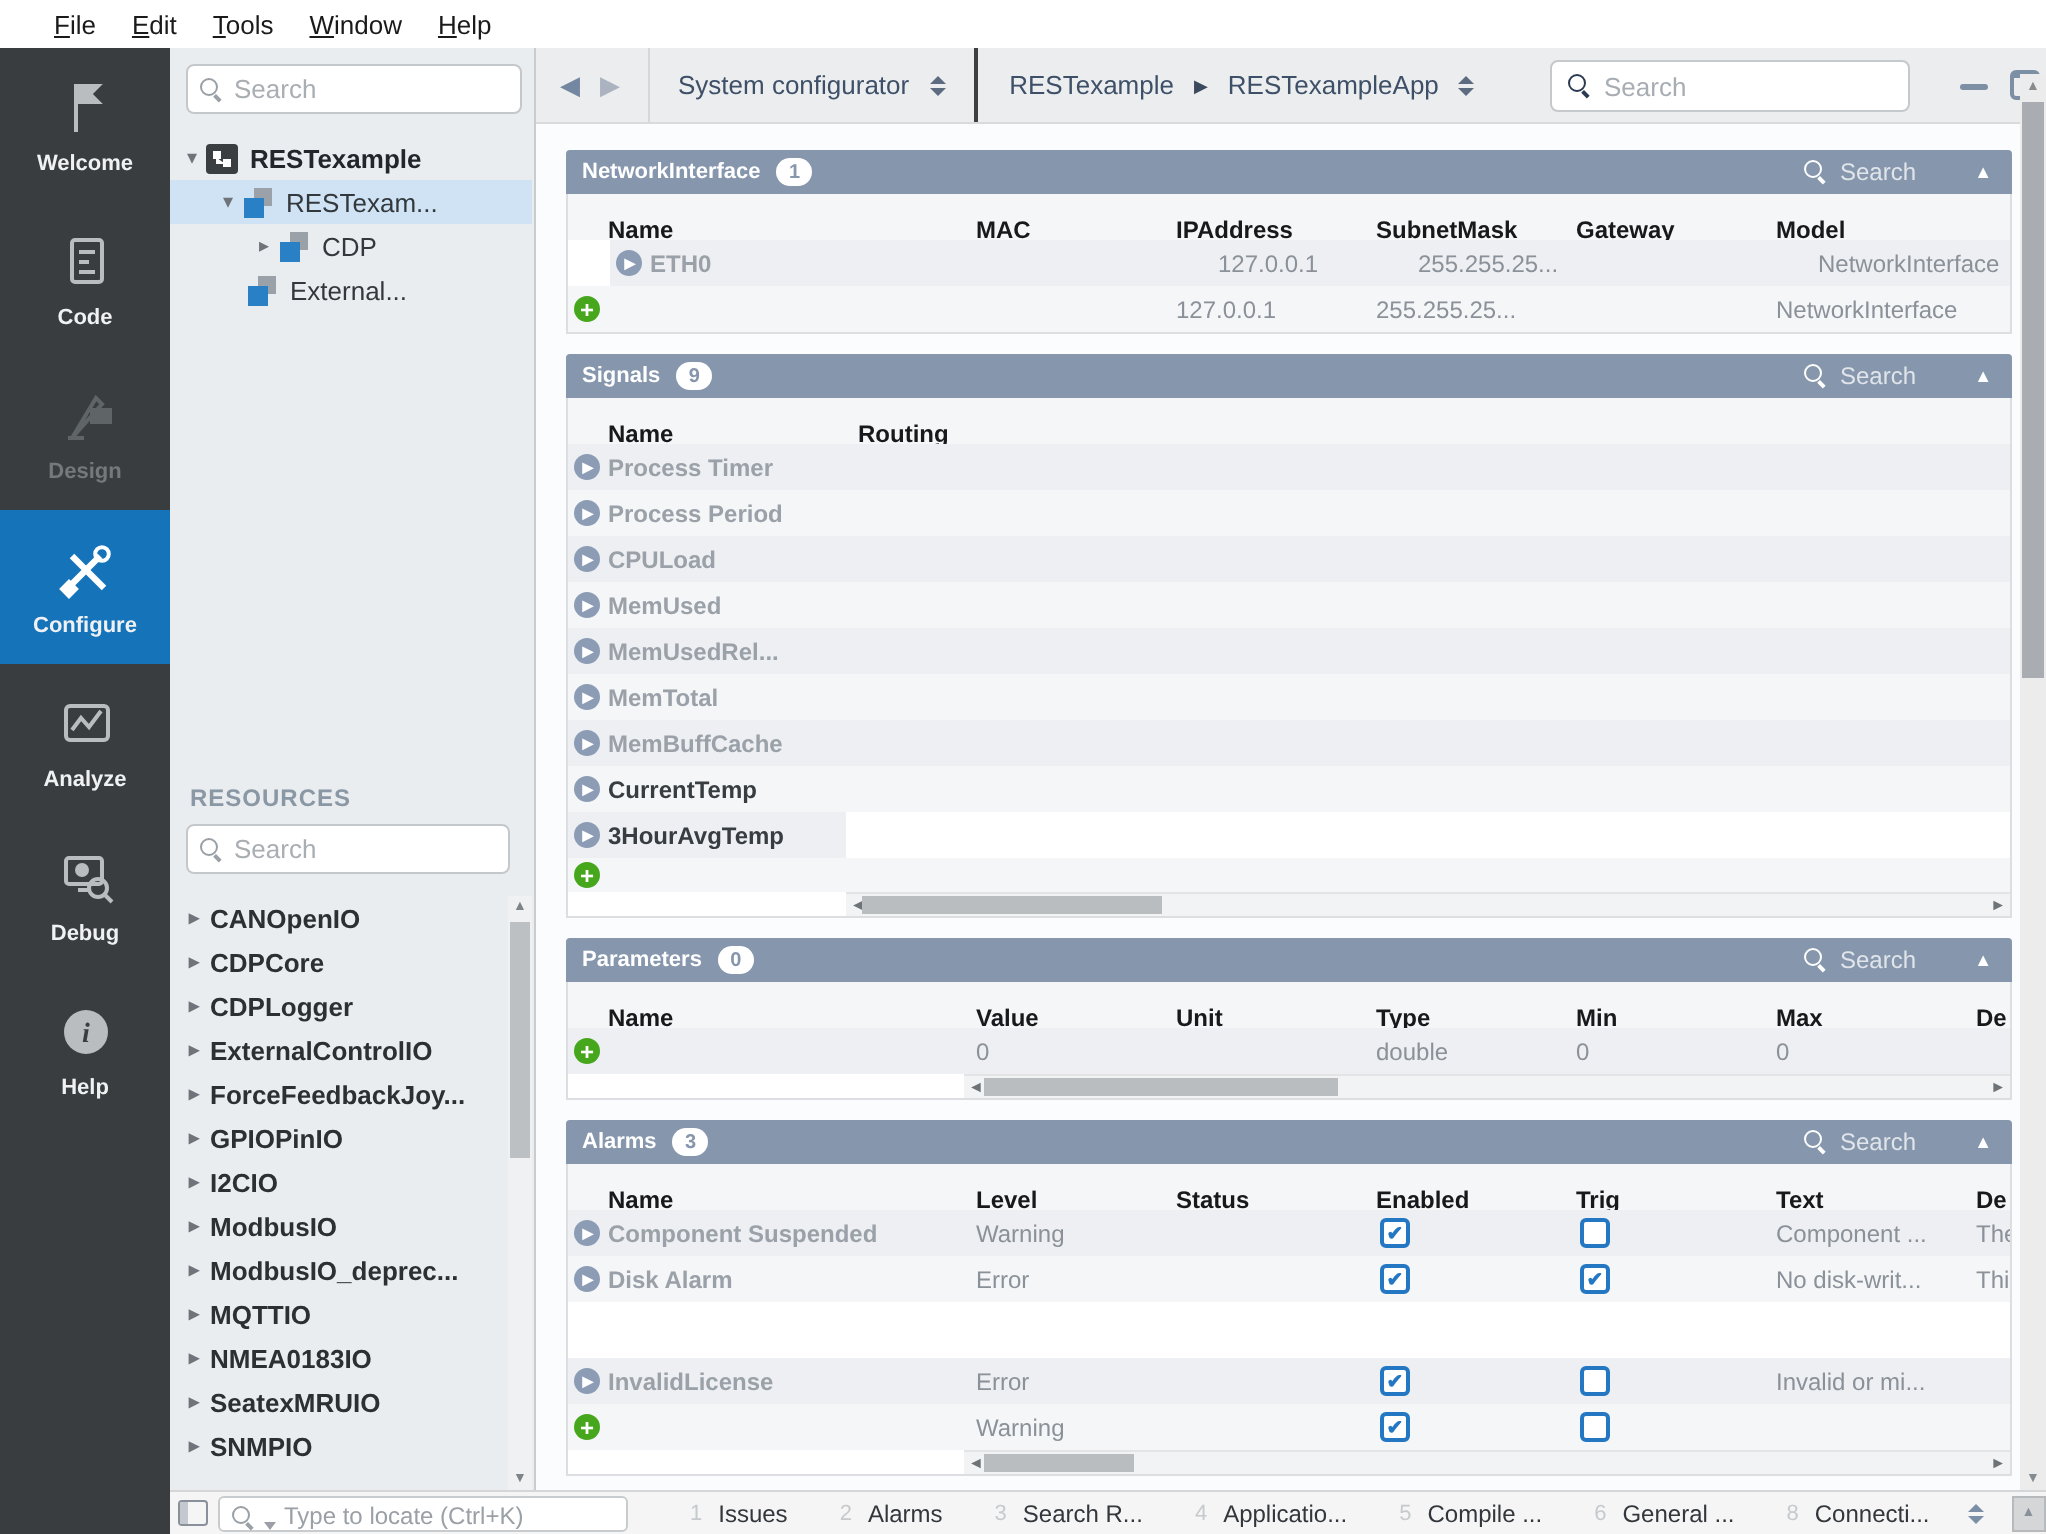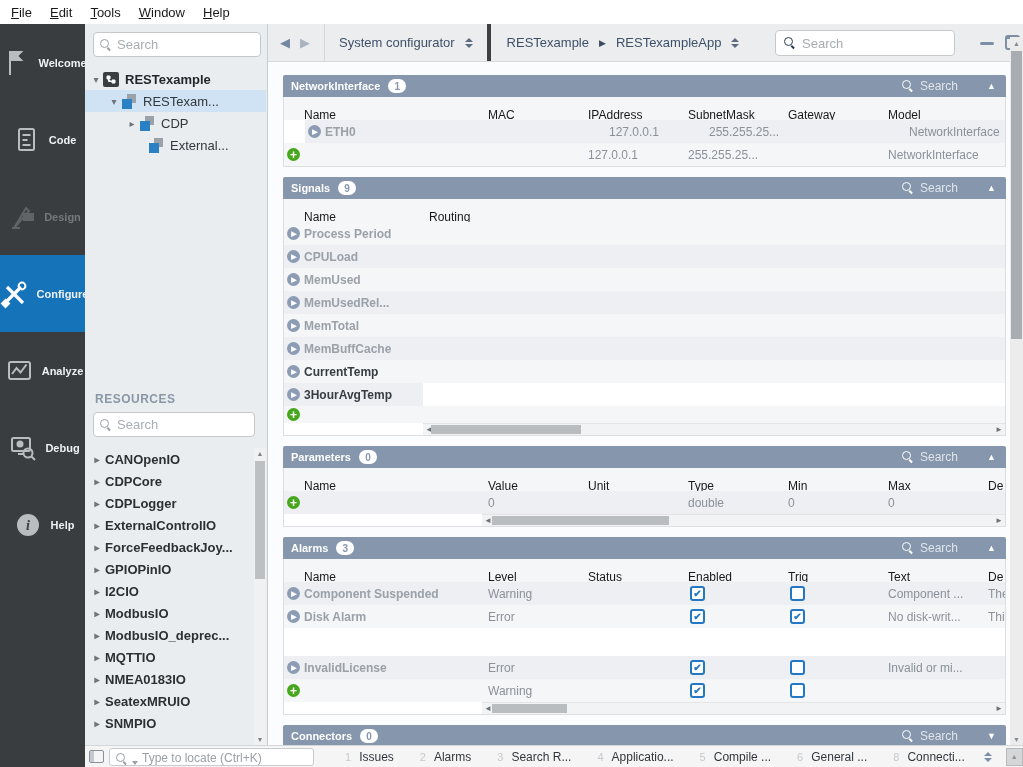--- a/index.html
+++ b/index.html
@@ -1,28 +1,28 @@
 <!DOCTYPE html>
 <html><head>
 <meta charset="utf-8">
 <style>
   * { margin:0; padding:0; box-sizing:border-box; }
   html,body { width:1023px; height:767px; overflow:hidden;
     font-family:"Liberation Sans", sans-serif; background:#fff; }
 
   
   .menubar { position:absolute; top:0; left:0; right:0; height:24px; background:#fff;
-    display:flex; align-items:center; padding-left:2px; z-index:5; }
+    display:flex; align-items:center; padding-left:18px; z-index:5; }
   .menu-item { font-size:13px; color:#1a1a1a; padding:2px 9px; cursor:default; }
   .menu-item u { text-decoration:underline; }
 
   
   .activity-bar { position:absolute; top:24px; left:0; width:85px; bottom:0;
     background:#393d40; display:flex; flex-direction:column; }
-  .act-item { height:77px; display:flex; flex-direction:row; align-items:center;
+  .act-item { height:77px; display:flex; flex-direction:column; align-items:center;
     justify-content:center; gap:6px; cursor:pointer; }
   .act-item .act-icon svg { display:block; }
   .act-label { font-size:11px; font-weight:bold; color:#eff1f2; }
   .act-item.active { background:#1573ba; }
   .act-item.disabled .act-label { color:#75797c; }
 
   
   .explorer { position:absolute; top:24px; left:85px; width:183px; bottom:22px;
     background:#eaedef; border-right:1px solid #c9ccce; }
   .searchbox { position:absolute; left:8px; height:25px; background:#fff;
@@ -65,21 +65,21 @@
   
   .main { position:absolute; top:24px; left:268px; right:0; bottom:22px; background:#fbfcfd; }
 
   .navbar { position:absolute; top:0; left:0; right:0; height:38px; background:#ebedee;
     border-bottom:1px solid #d8dadb; display:flex; align-items:center; }
   .nav-arrows { display:flex; gap:10px; padding:0 14px 0 12px; border-right:1px solid #d5d7d9;
     height:100%; align-items:center; }
   .nav-back { font-size:13px; color:#7487a0; cursor:pointer; }
   .nav-fwd { font-size:13px; color:#aab3bf; cursor:pointer; }
   .nav-mode { display:flex; align-items:center; gap:10px; padding:0 14px; height:100%;
-    border-right:4px solid #404040; cursor:pointer; }
+    border-right:2px solid #404040; cursor:pointer; }
   .nav-text { font-size:13px; color:#3e5068; }
   .updown { display:inline-flex; flex-direction:column; gap:2px; }
   .updown i { width:0; height:0; border-left:4px solid transparent; border-right:4px solid transparent; }
   .updown i.up { border-bottom:4px solid #5c6b80; }
   .updown i.dn { border-top:4px solid #5c6b80; }
   .nav-crumbs { display:flex; align-items:center; gap:10px; padding:0 16px; }
   .crumb-sep { font-size:9px; color:#3c4a5e; }
   .nav-search { position:absolute; left:507px; top:6px; width:180px; height:26px;
     background:#fff; border:1px solid #c6c9cb; border-radius:4px; display:flex;
     align-items:center; gap:6px; padding:0 8px; }
@@ -101,21 +101,21 @@
     justify-content:center; padding:0 4px; }
   .sec-search { position:absolute; right:48px; display:flex; align-items:center; gap:6px; }
   .sec-search-ph { font-size:12px; color:rgba(255,255,255,0.75); }
   .sec-tri { position:absolute; right:10px; font-size:9px; color:#fff; cursor:pointer; }
   .sec-body { border:1px solid #dcdee1; border-top:none; background:#fff; }
 
   .trow { display:grid; align-items:center; height:23px; }
   .trow.colhead { background:#f5f6f7; }
   .trow .cell { font-size:12px; color:#8b9199; padding-left:6px; white-space:nowrap;
     overflow:hidden; height:100%; display:flex; align-items:center; }
-  .trow.colhead .cell { font-weight:normal; color:#17191c;margin-top:12px; }
+  .trow.colhead .cell { font-weight:bold; color:#17191c;margin-top:12px; }
   .trow .cell.namec { padding-left:20px; }
   .trow.r-odd .cell:not(.namec) { background:#edeff2; }
   .trow.r-even .cell:not(.namec) { background:#f5f6f8; }
   .trow .namec-data { background:#e7e9ec; position:relative; padding-left:20px;
     font-weight:bold; color:#9aa1a8; }
   .trow .namec-data.emph { color:#383d42; }
   .expand-ic { position:absolute; left:3px; width:13px; height:13px; border-radius:50%;
     background:#8b9cb4; color:#fff; font-size:7px; display:flex; align-items:center;
     justify-content:center; cursor:pointer; }
   .expand-ic::before { content:"▶"; margin-left:1px; }
@@ -267,21 +267,21 @@
       <div class="tree-row selected" style="padding-left: 22px;">
         <span class="tree-toggle">▾</span>
         <span class="tree-ico component-icon"></span>
         <span class="tree-label">RESTexam...</span>
       </div>
       <div class="tree-row" style="padding-left: 40px;">
         <span class="tree-toggle">▸</span>
         <span class="tree-ico component-icon"></span>
         <span class="tree-label">CDP</span>
       </div>
-      <div class="tree-row" style="padding-left: 49px;">
+      <div class="tree-row" style="padding-left: 24px;">
         <span class="tree-toggle"></span>
         <span class="tree-ico component-icon"></span>
         <span class="tree-label">External...</span>
       </div>
     </div>
   <div class="res-title">RESOURCES</div>
   <div class="searchbox sb-res">
     <span class="mag"></span>
     <input placeholder="Search" style="">
   </div>
@@ -427,20 +427,27 @@
             <span class="mag white"></span>
             <span class="sec-search-ph">Search</span>
           </div>
           <span class="sec-tri">▲</span>
         </div>
         <div class="sec-body">
           <div class="trow colhead" style="grid-template-columns: 139px 1fr;">
             <div class="cell namec">Name</div>
             <div class="cell">Routing</div>
           </div>
+          <div class="trow r-odd" style="grid-template-columns: 139px 1fr;">
+            <div class="cell namec-data">
+              <span class="expand-ic"></span>
+              <span>Process Timer</span>
+            </div>
+            <div class="cell"></div>
+          </div>
           <div class="trow r-even" style="grid-template-columns: 139px 1fr;">
             <div class="cell namec-data">
               <span class="expand-ic"></span>
               <span>Process Period</span>
             </div>
             <div class="cell"></div>
           </div>
           <div class="trow r-odd" style="grid-template-columns: 139px 1fr;">
             <div class="cell namec-data">
               <span class="expand-ic"></span>

